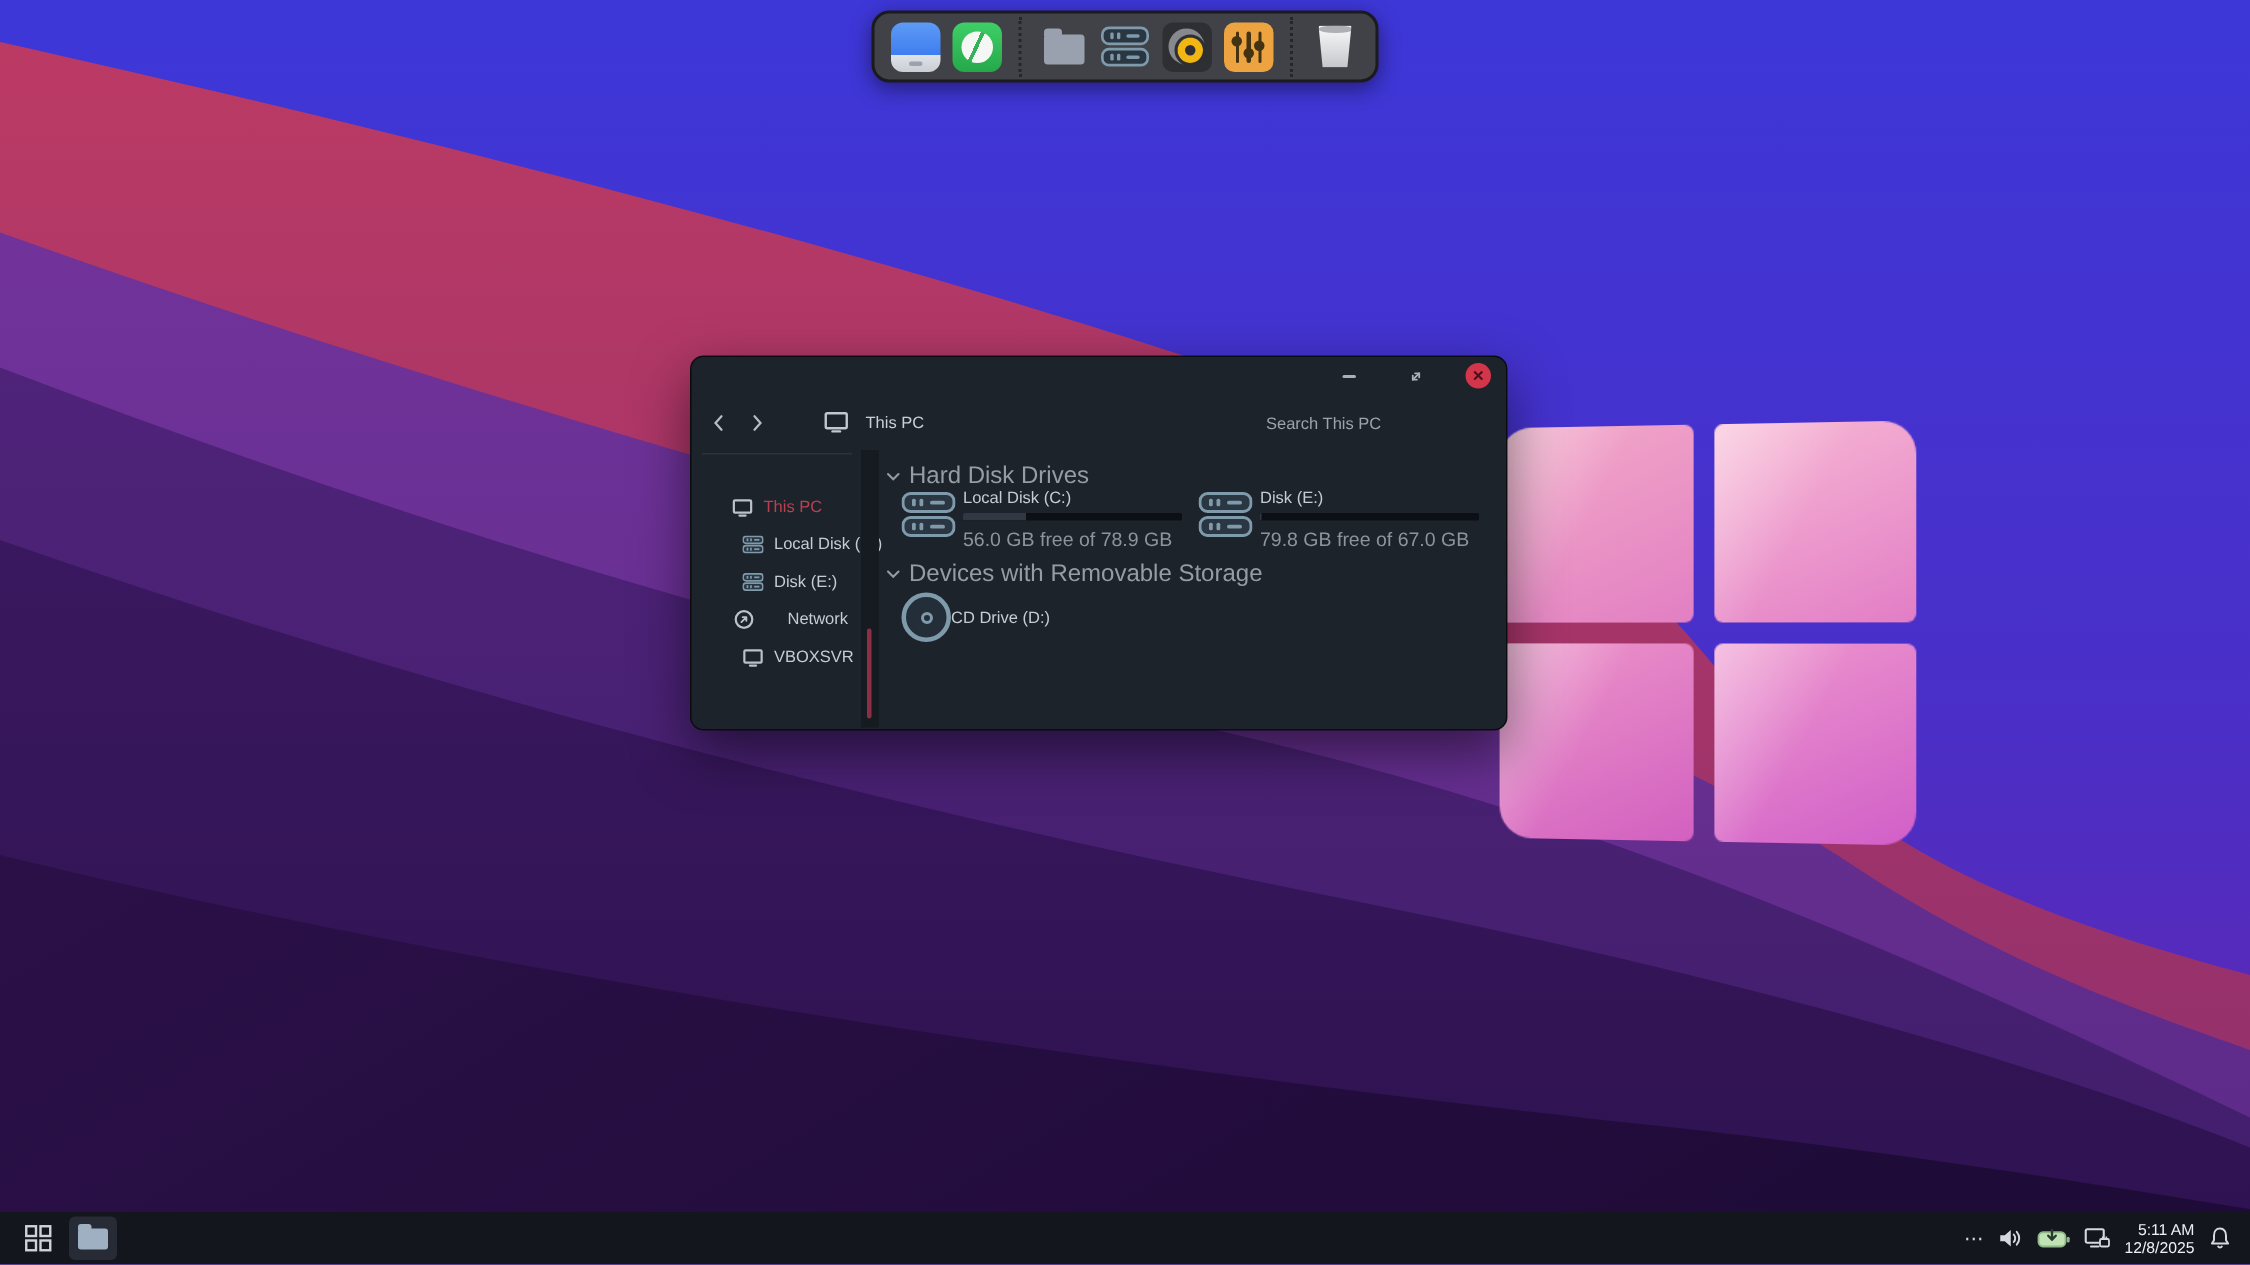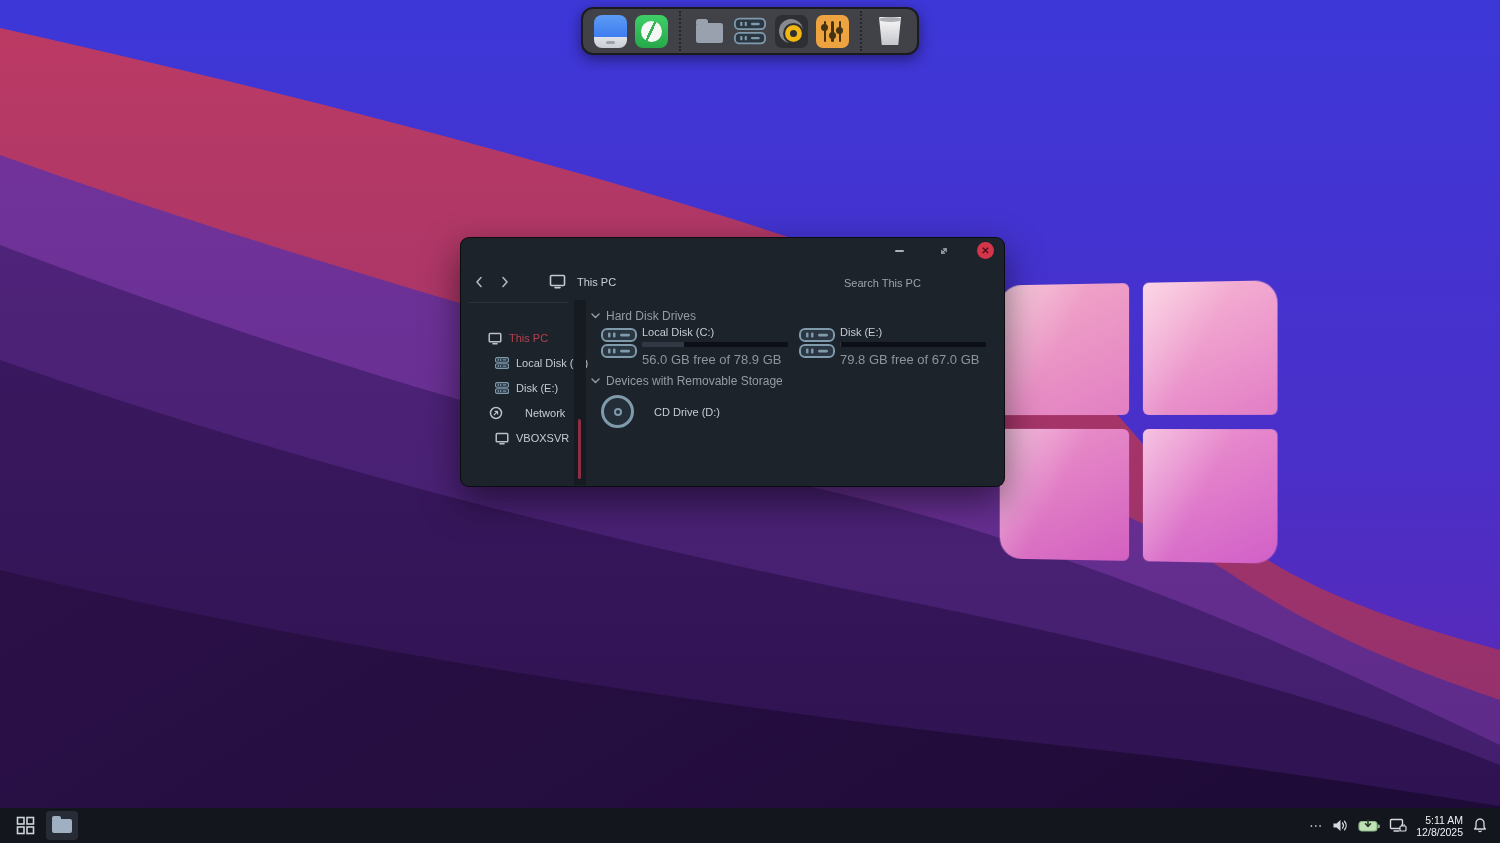--- a/index.html
+++ b/index.html
@@ -87,33 +87,33 @@
   .si-0 { top:26px; left:27px; } .si-0 .lbl { color:#b8404f; }
   .si-1 { top:51px; left:34px; }
   .si-2 { top:76px; left:34px; }
   .si-3 { top:101px; left:28px;gap:22px; }
   .si-4 { top:126px; left:34px; }
 
   .scroll-track { position:absolute; left:113px; top:62px; bottom:1px; width:12px; background:#161b22; }
   .scroll-thumb { position:absolute; left:4px; top:119px; width:3px; height:60px; background:#8c2f45; border-radius:2px; }
 
   .content { position:absolute; left:128px; top:62px; right:0; bottom:0; }
-  .section-hd { display:flex; align-items:center; gap:6px; font-size:12px; color:#949ca4; }
+  .section-hd { display:flex; align-items:center; gap:6px; font-size:16px; color:#949ca4; }
   .hd-1 { position:absolute; left:2px; top:9px; }
   .hd-2 { position:absolute; left:2px; top:74px; }
 
   .drive { position:absolute; width:190px; height:40px; }
   .drive-c { left:12px; top:26px; } .drive-e { left:210px; top:26px; }
   .drive .glyph { position:absolute; left:0; top:2px; }
   .drive .dlabel { position:absolute; left:41px; top:0; font-size:11px; color:#c6ccd2; white-space:nowrap; }
   .drive .bar { position:absolute; left:41px; top:16px; width:146px; height:5px; background:#0c1016; border-radius:1px; overflow:hidden; }
   .drive .fill { height:100%; background:#313843; }
   .drive .dinfo { position:absolute; left:41px; top:26px; font-size:13px; color:#8c949d; white-space:nowrap; }
 
-  .cd-item { position:absolute; left:12px; top:95px; display:flex; align-items:center; gap:20px; }
+  .cd-item { position:absolute; left:12px; top:95px; display:flex; align-items:center; gap:0; }
   .cd-icon { width:33px; height:33px; border-radius:50%; border:3px solid #7e9aab; background:#242e38;
     display:flex; align-items:center; justify-content:center; }
   .cd-icon i { display:block; width:8px; height:8px; border-radius:50%; border:2.5px solid #7e9aab; }
   .cd-label { font-size:11px; color:#c6ccd2; }
 
   
   .taskbar { position:absolute; left:0; right:0; bottom:0; height:35px; background:#14161d;
     display:flex; align-items:center; }
   .start-btn { margin-left:12px; width:26px; height:26px; display:flex; align-items:center; justify-content:center; }
   .task-explorer { margin-left:8px; width:32px; height:29px; border-radius:4px; background:#262b35;

